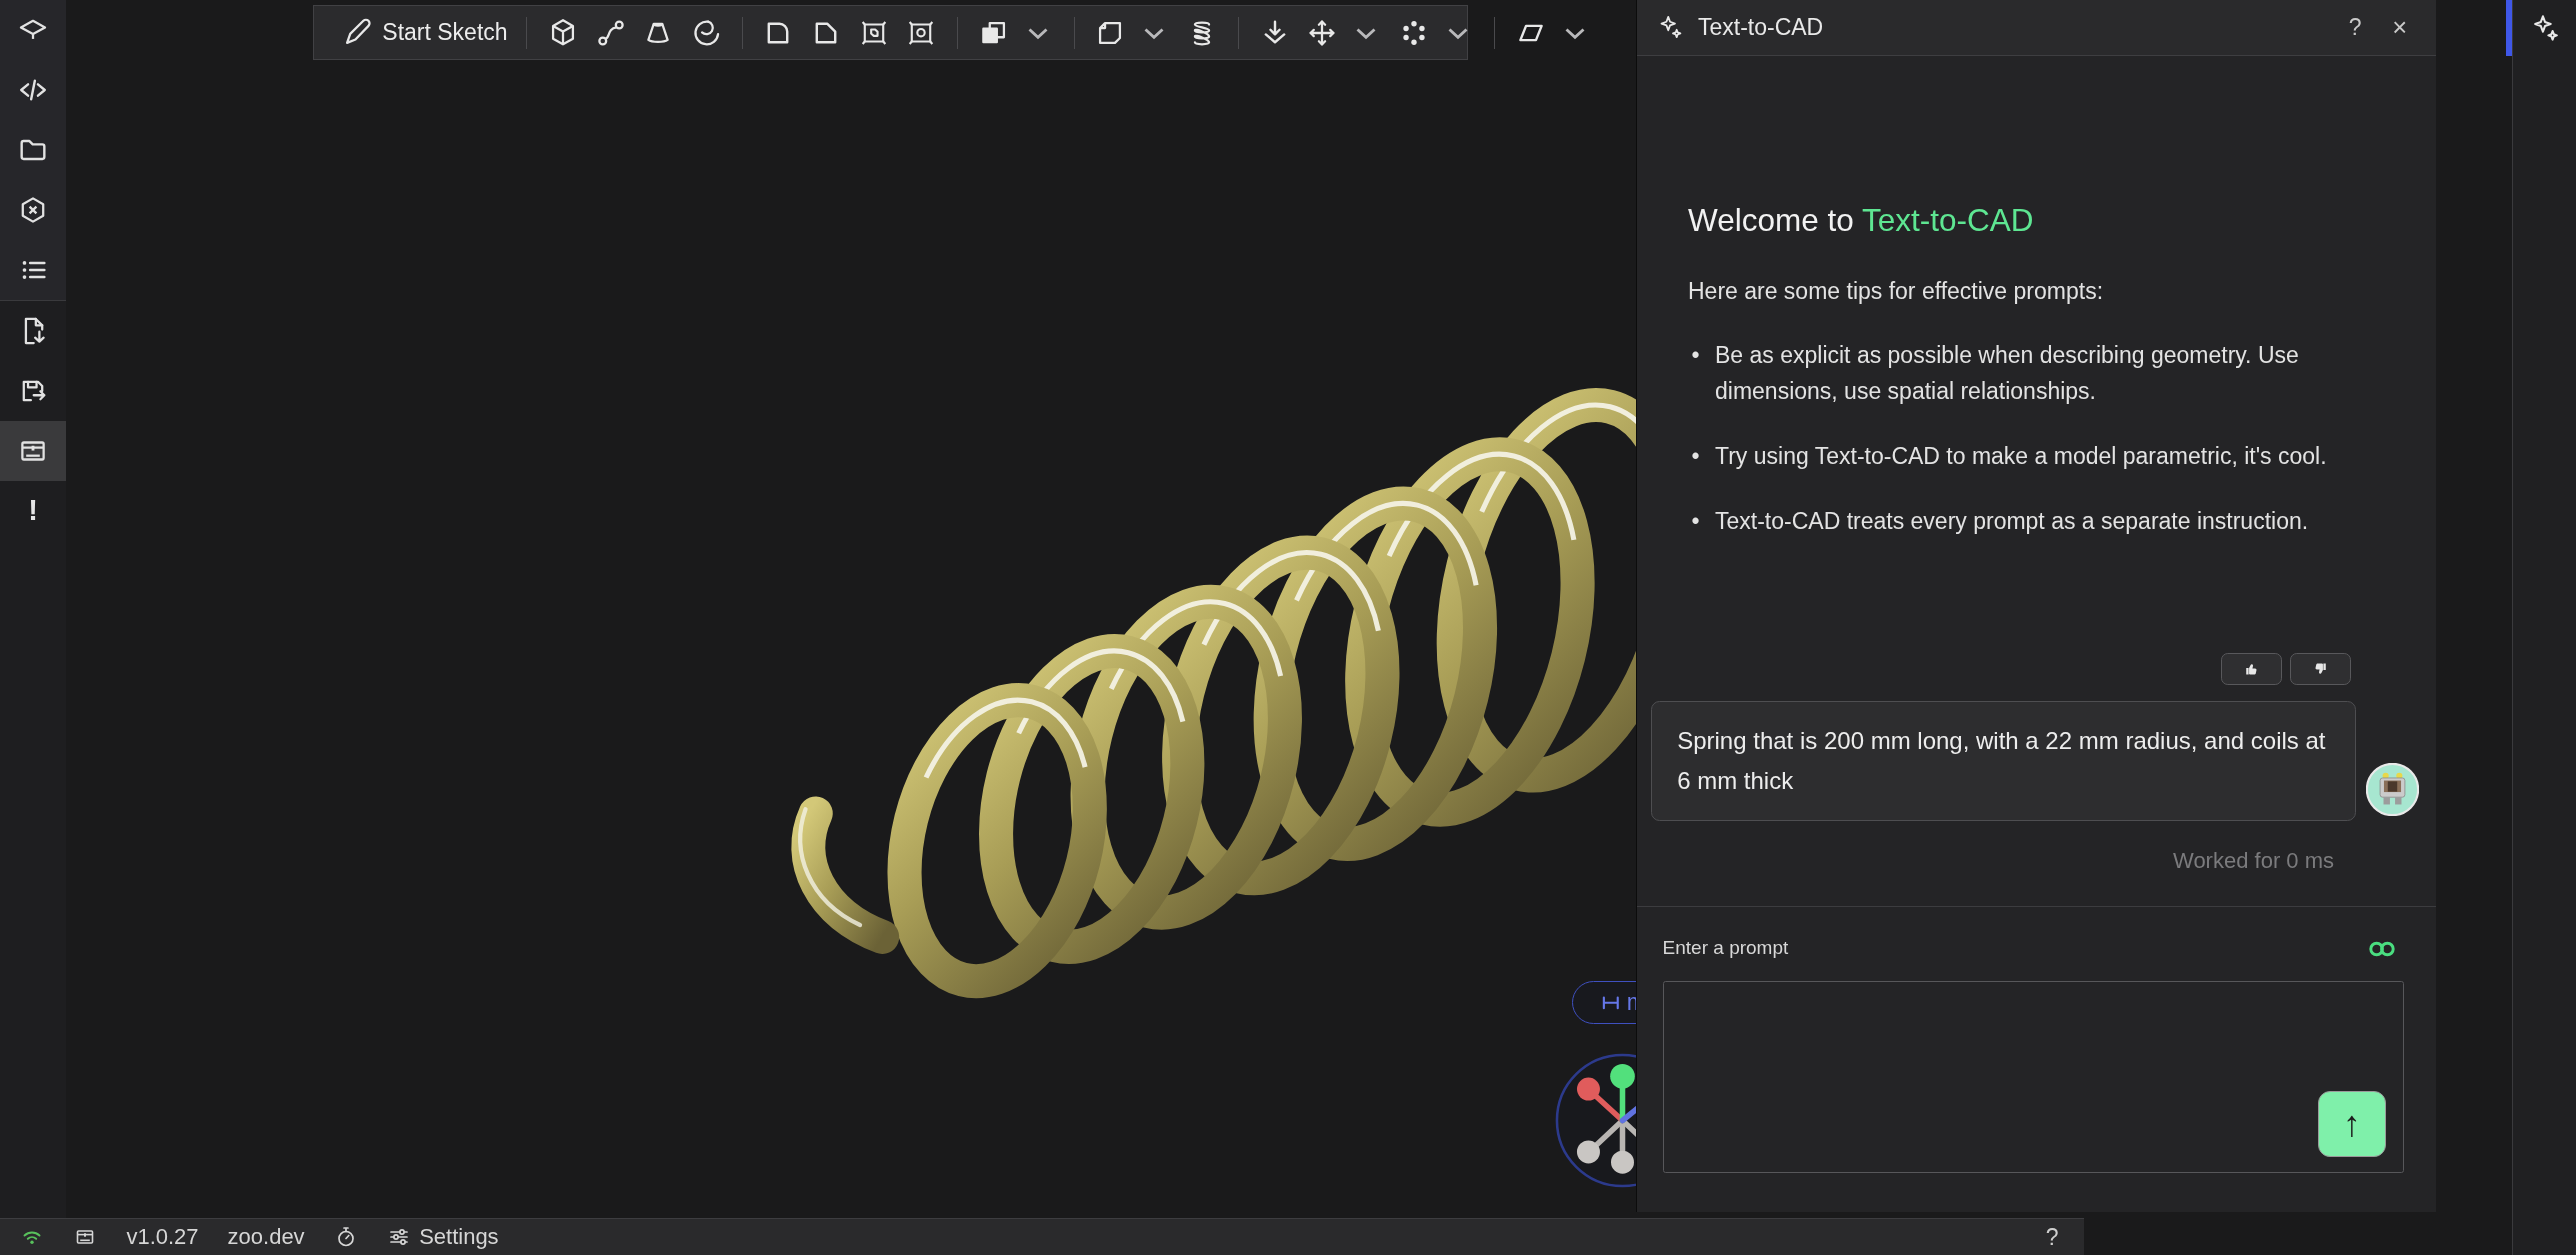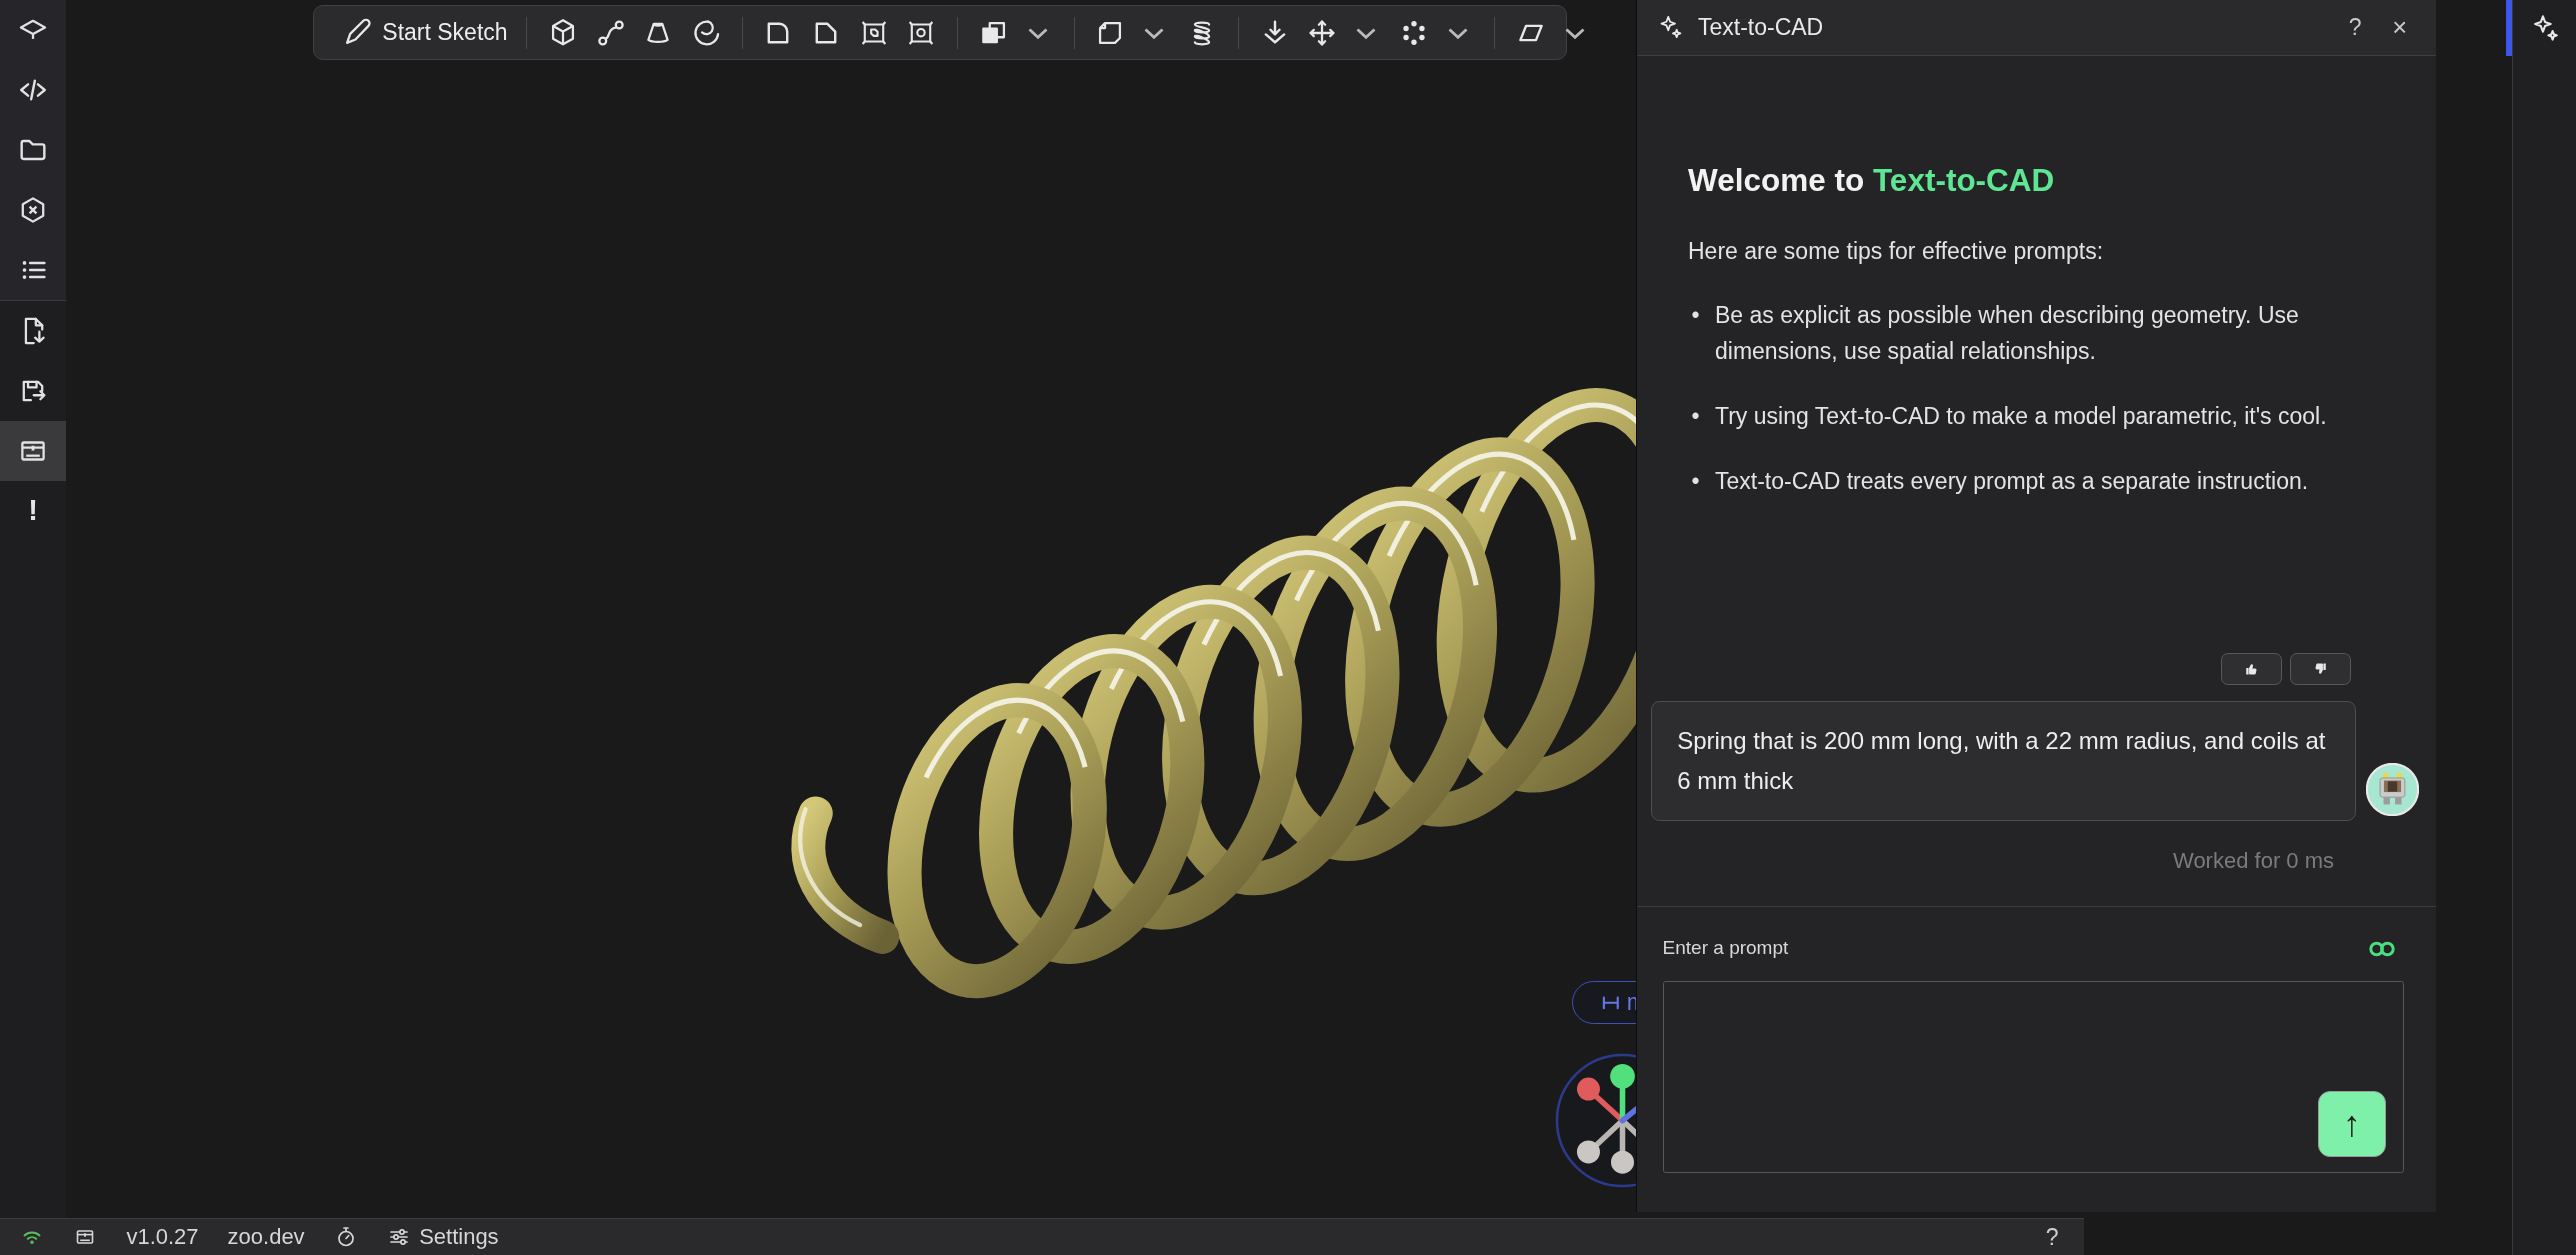--- a/index.html
+++ b/index.html
@@ -10,22 +10,22 @@
   
   .left-rail { position:absolute; left:0; top:0; width:66px; height:1218px; background:#1e1e20; }
   .rail-group-top { background:#26262a; }
   .rail-item { width:66px; height:60px; display:flex; align-items:center; justify-content:center; color:#e2e2e2; }
   .rail-item svg { width:34px; height:34px; }
   .rail-item.active { background:#3a3a3c; }
   .rail-divider { height:0.9px; background:#3a3a3d; width:66px; }
   .excl { font-size:29px; font-weight:700; color:#e6e6e6; }
 
   
-  .toolbar { position:absolute; left:313px; top:5.1px; width:1254px; height:55px;
-    background:#2b2b2d; border:0.9px solid #414144; border-radius:10px;
+  .toolbar { position:absolute; left:313px; top:5.1px; width:1155px; height:55px;
+    background:#2b2b2d; border:0.9px solid #414144; border-radius:0;
     display:flex; align-items:center; padding:1px 19px; }
   .tb-btn { display:flex; align-items:center; gap:8.5px; padding:5.1px 6.8px; border-radius:5.1px; color:#e8e8e8; }
   .tb-btn svg { width:34px; height:34px; flex:0 0 auto; }
   .tb-label { font-size:23px; color:#ededed; white-space:nowrap; }
   .tb-divider { width:0.9px; height:32px; background:#4a4a4d; margin:0 12px; flex:0 0 auto; }
   .chev { width:19px; height:19px; color:#b9b9bb; margin-left:1.7px; }
 
   
   .viewport-svg { position:absolute; left:66px; top:0; width:1646px; height:1218px; }
   .unit-pill { position:absolute; left:1572px; top:981px; width:119px; height:43px;
@@ -41,21 +41,21 @@
   .panel-header { position:absolute; left:0; top:0; right:0; height:56px; background:#2a2a2c;
     border-bottom:0.9px solid #3e3e41; display:flex; align-items:center; padding:0 20.4px; gap:13.6px; }
   .panel-title { font-size:23px; color:#e9e9e9; }
   .panel-header svg.sparkles { width:27px; height:27px; color:#e9e9e9; }
   .header-spacer { flex:1; }
   .icon-btn { font-size:23px; color:#c9c9c9; background:none; border:none; padding:3.4px 8.5px; cursor:default;
     font-family:"Liberation Sans", sans-serif; }
   .close-btn { font-size:25.6px; }
 
   .welcome { position:absolute; left:51px; top:162px; right:49px; }
-  .welcome h1 { font-size:31.5px; font-weight:700; color:#f2f2f2; }
+  .welcome h1 { font-size:31.5px; font-weight:400; color:#f2f2f2;margin-top:40px; }
   .welcome h1 .hl { color:#5ee692; }
   .tips-intro { margin-top:39px; font-size:23px; color:#e3e3e3; }
   .tips { list-style:none; margin-top:32px; }
   .tips li { position:relative; padding-left:27px; font-size:23px; line-height:36px; color:#e3e3e3; margin-bottom:29px; }
   .tips li::before { content:"•"; position:absolute; left:3.4px; top:0; color:#e3e3e3; }
 
   .feedback-row { position:absolute; top:653px; right:85px; display:flex; gap:8.5px; }
   .thumb-btn { width:61px; height:32px; background:#2f2f31; border:0.9px solid #58585b; border-radius:6.8px;
     display:flex; align-items:center; justify-content:center; }
   .thumb-btn svg { width:22px; height:22px; }

